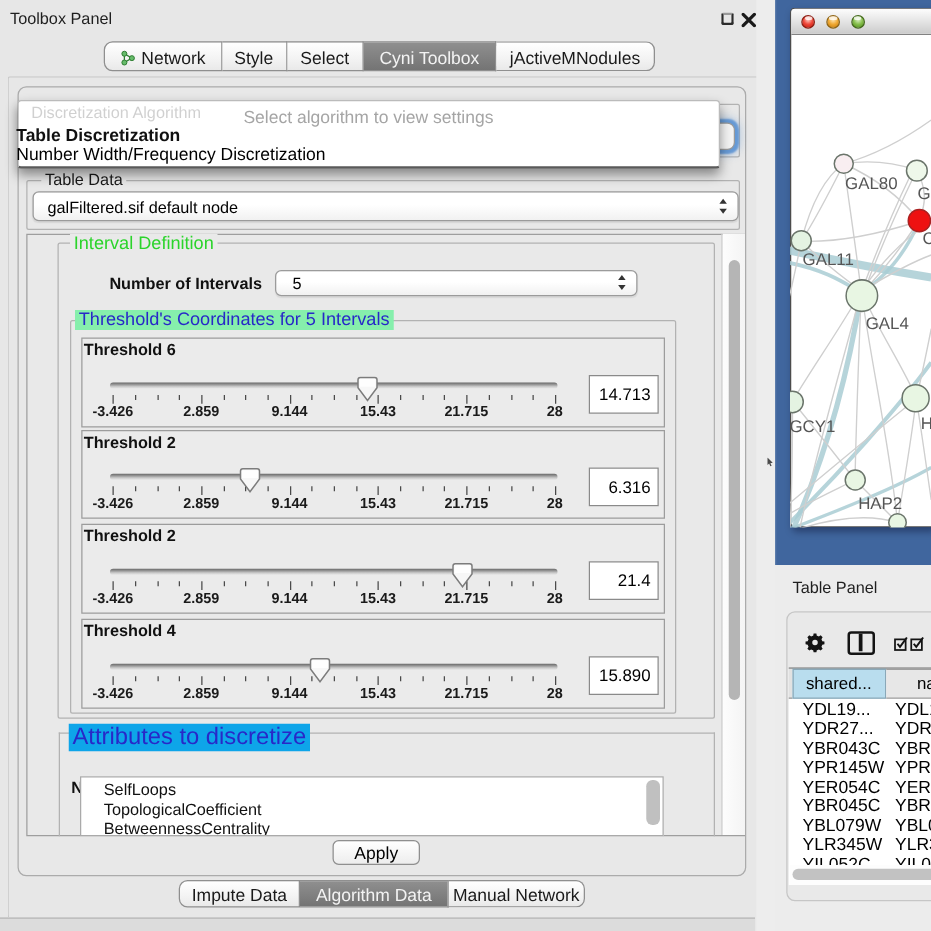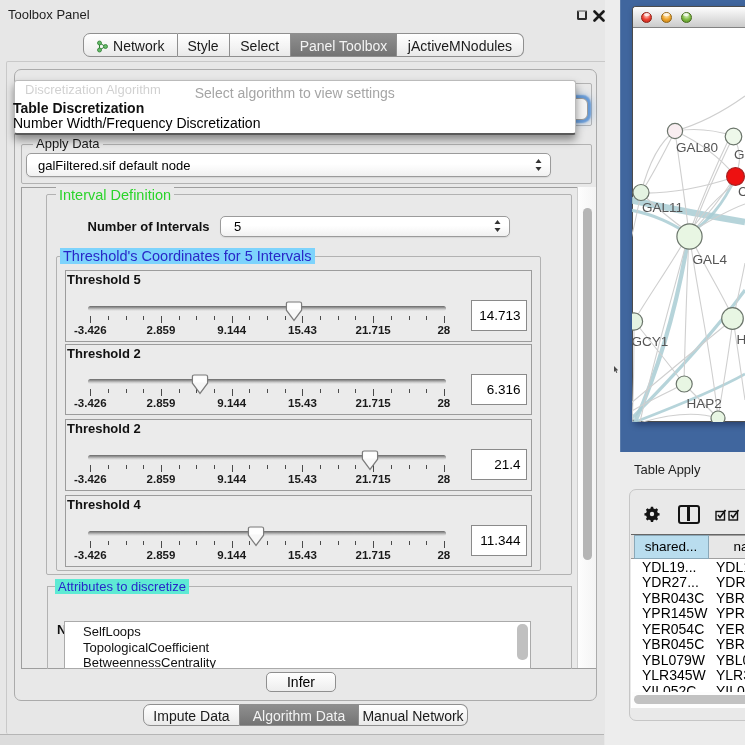--- a/index.html
+++ b/index.html
@@ -28,49 +28,49 @@
   </svg>
 
 <div class="abs seg" style="left:83px;top:33px;width:94.5px;height:24px;border-radius:7px 0 0 7px;padding-top:3.5px;"><svg style="vertical-align:-2px;margin-right:4px" width="13" height="13" viewBox="0 0 13 13">
       <path d="M3.5 3 L9.5 6.5 M3.5 10 L9.5 6.5 M3.5 3 L3.5 10" stroke="#2e7d32" stroke-width="1" fill="none"></path>
       <circle cx="3.5" cy="3" r="2" fill="#66bb6a" stroke="#2e7d32" stroke-width="0.8"></circle>
       <circle cx="3.5" cy="10" r="2" fill="#66bb6a" stroke="#2e7d32" stroke-width="0.8"></circle>
       <circle cx="9.5" cy="6.5" r="2" fill="#66bb6a" stroke="#2e7d32" stroke-width="0.8"></circle>
     </svg>Network</div>
 <div class="abs seg" style="left:177.5px;top:33px;width:52px;height:24px;border-left:none;padding-top:3.5px;">Style</div>
 <div class="abs seg" style="left:229.5px;top:33px;width:61.5px;height:24px;border-left:none;padding-top:3.5px;">Select</div>
-<div class="abs seg segdark" style="left:291px;top:33px;width:106px;height:24px;border-left:none;padding-top:3.5px;">Panel Toolbox</div>
+<div class="abs seg segdark" style="left:291px;top:33px;width:106px;height:24px;border-left:none;padding-top:3.5px;">Cyni Toolbox</div>
 <div class="abs seg" style="left:397px;top:33px;width:127px;height:24px;border-radius:0 7px 7px 0;border-left:none;padding-top:3.5px;">jActiveMNodules</div>
 
 <div class="abs" style="left:14px;top:69px;width:583px;height:632px;background:#e8e8e8;border:1px solid #ababab;border-radius:7px"></div>
 <div class="abs gbox" style="left:21px;top:83px;width:571px;height:43px"></div>
 <div class="abs" style="left:490px;top:97.5px;width:97.5px;height:22px;background:#f4f4f4;border:1px solid #9a9a9a;border-radius:6px;box-shadow:0 0 1.5px 2.5px rgba(80,140,210,0.8),0 0 7px 4px rgba(80,140,210,0.35)"></div>
 <div class="abs gbox" style="left:21px;top:144px;width:571px;height:40px"></div>
-<div class="abs" style="left:33px;top:136px;font-size:13px;color:#1a1a1a;background:#e8e8e8;padding:0 3px">Apply Data</div>
-<div class="abs combo" style="left:26px;top:153px;width:525px;height:24px;padding:4px 0 0 11px">galFiltered.sif default node
+<div class="abs" style="left:33px;top:136px;font-size:13px;color:#1a1a1a;background:#e8e8e8;padding:0 3px">Table Data</div>
+<div class="abs combo" style="left:26px;top:153px;width:565px;height:24px;padding:4px 0 0 11px">galFiltered.sif default node
 <svg class="arrows" viewBox="0 0 9 14">
       <path d="M4.5 1 L7.5 5 L1.5 5 Z" fill="#333"></path>
       <path d="M4.5 13 L7.5 9 L1.5 9 Z" fill="#333"></path>
     </svg></div>
 
 <div class="abs" style="left:21px;top:186.5px;width:575px;height:482px;background:#e9e9e9;border:1px solid #9e9e9e"></div>
 <div class="abs" style="left:576.5px;top:187px;width:19px;height:481px;background:linear-gradient(90deg,#fdfdfd,#f4f4f4);border-left:1px solid #cfcfcf"></div>
 <div class="abs" style="left:583px;top:207.5px;width:8.5px;height:352px;background:#b5b5b5;border-radius:5px"></div>
 <div class="abs gbox" style="left:46px;top:194px;width:526px;height:381px"></div>
 <div class="abs" style="left:56px;top:187.4px;font-size:14.5px;color:#2bd42b;background:#e9e9e9;padding:0 3px">Interval Definition</div>
 <div class="abs btxt" style="left:87.5px;top:218.5px;font-size:13px">Number of Intervals</div>
 <div class="abs combo" style="left:220px;top:215.5px;width:290px;height:21px;padding:2.5px 0 0 13px">5
 <svg class="arrows" viewBox="0 0 9 14">
       <path d="M4.5 1 L7.5 5 L1.5 5 Z" fill="#333"></path>
       <path d="M4.5 13 L7.5 9 L1.5 9 Z" fill="#333"></path>
     </svg></div>
 <div class="abs gbox" style="left:56px;top:256px;width:485px;height:315px"></div>
-<div class="abs" style="left:60px;top:247.5px;font-size:14.5px;color:#2828c8;background:#7dd3fc;padding:0 3px">Threshold's Coordinates for 5 Intervals</div>
+<div class="abs" style="left:60px;top:247.5px;font-size:14.5px;color:#2828c8;background:#86efac;padding:0 3px">Threshold's Coordinates for 5 Intervals</div>
 <div class="abs tpanel" style="left:65.0px;top:270.3px;width:467.0px;height:71.5px"></div>
-<div class="abs btxt" style="left:67px;top:272.3px;font-size:13px">Threshold 5</div>
+<div class="abs btxt" style="left:67px;top:272.3px;font-size:13px">Threshold 6</div>
 <div class="abs track" style="left:88.3px;top:305.8px;width:357.5px"></div>
 <i class="abs tick" style="left:90.3px;top:315.8px;height:7px"></i>
 <i class="abs tick" style="left:108.0px;top:315.8px;height:4px"></i>
 <i class="abs tick" style="left:125.7px;top:315.8px;height:4px"></i>
 <i class="abs tick" style="left:143.3px;top:315.8px;height:4px"></i>
 <i class="abs tick" style="left:161.0px;top:315.8px;height:7px"></i>
 <i class="abs tick" style="left:178.7px;top:315.8px;height:4px"></i>
 <i class="abs tick" style="left:196.4px;top:315.8px;height:4px"></i>
 <i class="abs tick" style="left:214.0px;top:315.8px;height:4px"></i>
 <i class="abs tick" style="left:231.7px;top:315.8px;height:7px"></i>
@@ -194,29 +194,29 @@
 <div class="abs tlab" style="left:60.3px;top:548.5px;width:60px">-3.426</div>
 <div class="abs tlab" style="left:131.0px;top:548.5px;width:60px">2.859</div>
 <div class="abs tlab" style="left:201.7px;top:548.5px;width:60px">9.144</div>
 <div class="abs tlab" style="left:272.4px;top:548.5px;width:60px">15.43</div>
 <div class="abs tlab" style="left:343.1px;top:548.5px;width:60px">21.715</div>
 <div class="abs tlab" style="left:413.8px;top:548.5px;width:60px">28</div>
 <svg class="abs" style="left:247.4px;top:525.5px" width="18" height="21" viewBox="0 0 18 21">
 <path d="M 3.2 1 L 14.8 1 Q 16.6 1 16.6 2.8 L 16.6 9.2 L 9 19.4 L 1.4 9.2 L 1.4 2.8 Q 1.4 1 3.2 1 Z" fill="#f7f7f7" stroke="#7c7c7c" stroke-width="1.2"></path>
 <path d="M 3.4 2.2 L 14.6 2.2 Q 15.4 2.2 15.4 3.2 L 15.4 8.4 L 2.6 8.4 L 2.6 3.2 Q 2.6 2.2 3.4 2.2 Z" fill="#ffffff" opacity="0.85"></path>
 </svg>
-<div class="abs vbox" style="left:470.5px;top:525.0px">11.344</div>
+<div class="abs vbox" style="left:470.5px;top:525.0px">15.890</div>
 <div class="abs" style="left:47px;top:586px;width:525px;height:82.5px;border:1px solid #b2b2b2;border-bottom:none"></div>
-<div class="abs" style="left:55px;top:578.9px;font-size:13px;color:#2828c8;background:#5eead4;padding:0 3px">Attributes to discretize</div>
+<div class="abs" style="left:55px;top:578.9px;font-size:19px;color:#2828c8;background:#0ea5e9;padding:0 3px">Attributes to discretize</div>
 <div class="abs btxt" style="left:57px;top:622px;font-size:13px">Numerical Attributes</div>
 <div class="abs" style="left:63.5px;top:620.5px;width:467px;height:48px;background:#fff;border:1px solid #aaa;overflow:hidden">
     <div style="font-size:13px;color:#111;padding:2.5px 0 0 18.5px;line-height:15.6px">SelfLoops<br>TopologicalCoefficient<br>BetweennessCentrality</div>
     <div style="position:absolute;right:2px;top:2px;width:11px;height:36px;background:#c0c0c0;border-radius:5px"></div>
   </div>
-<div class="abs" style="left:266px;top:672px;width:70px;height:19.5px;background:linear-gradient(180deg,#ffffff,#ededed);border:1px solid #8f8f8f;border-radius:5px;font-size:14px;text-align:center;padding-top:1px">Infer</div>
+<div class="abs" style="left:266px;top:672px;width:70px;height:19.5px;background:linear-gradient(180deg,#ffffff,#ededed);border:1px solid #8f8f8f;border-radius:5px;font-size:14px;text-align:center;padding-top:1px">Apply</div>
 <div class="abs seg" style="left:143px;top:704px;width:97px;height:22px;border-radius:7px 0 0 7px;padding-top:2.5px">Impute Data</div>
 <div class="abs seg segdark" style="left:240px;top:704px;width:119px;height:22px;border-left:none;padding-top:2.5px">Algorithm Data</div>
 <div class="abs seg" style="left:359px;top:704px;width:109px;height:22px;border-radius:0 7px 7px 0;border-left:none;padding-top:2.5px">Manual Network</div>
 
 <div class="abs" style="left:14px;top:80px;width:561.5px;height:54.5px;background:#fff;border:1px solid #bbb;border-bottom:2px solid #5a5a5a;border-radius:3px;box-shadow:0 5px 9px rgba(0,0,0,0.42);z-index:5"></div>
 <div class="abs" style="left:25px;top:81.5px;font-size:13px;color:rgba(40,40,40,0.22);z-index:6">Discretization Algorithm</div>
 <div class="abs" style="left:14px;top:85.4px;width:561.5px;text-align:center;font-size:14px;color:#a5a5a5;z-index:6">Select algorithm to view settings</div>
 <div class="abs btxt" style="left:13px;top:100.3px;font-size:14px;z-index:6">Table Discretization</div>
 <div class="abs" style="left:13px;top:114.6px;font-size:14px;color:#000;z-index:6">Number Width/Frequency Discretization</div>
 <div class="abs" style="left:605px;top:0;width:15px;height:745px;background:#ededed"></div>
@@ -282,21 +282,21 @@
 <text x="102" y="131" font-size="13.5" fill="#555555" font-family="Liberation Sans, sans-serif">G.</text>
 <text x="10" y="184" font-size="13.5" fill="#555555" font-family="Liberation Sans, sans-serif">GAL11</text>
 <text x="106" y="167.5" font-size="13.5" fill="#555555" font-family="Liberation Sans, sans-serif">C</text>
 <text x="60.5" y="235.5" font-size="13.5" fill="#555555" font-family="Liberation Sans, sans-serif">GAL4</text>
 <text x="-0.5" y="317.5" font-size="13.5" fill="#555555" font-family="Liberation Sans, sans-serif">GCY1</text>
 <text x="104.5" y="315.5" font-size="13.5" fill="#555555" font-family="Liberation Sans, sans-serif">H</text>
 <text x="54.5" y="379.5" font-size="13.5" fill="#555555" font-family="Liberation Sans, sans-serif">HAP2</text>
 </svg>
 
 <div class="abs" style="left:620px;top:452px;width:125px;height:293px;background:#ececec"></div>
-<div class="abs" style="left:634px;top:462px;font-size:13px;color:#1f1f1f">Table Apply</div>
+<div class="abs" style="left:634px;top:462px;font-size:13px;color:#1f1f1f">Table Panel</div>
 <div class="abs" style="left:629px;top:489px;width:130px;height:232px;background:#e9e9e9;border:1px solid #c6c6c6;border-radius:7px"></div>
 <svg class="abs" style="left:643.5px;top:505.5px" width="16" height="16" viewBox="0 0 16 16">
 <path d="M8 0.5 L9.6 0.5 L10 2.6 L11.7 3.3 L13.5 2.1 L14.6 3.2 L13.4 5 L14.1 6.7 L16.2 7.1 L16.2 8.7 M8 0.5 Z" fill="none"></path>
 <path fill="#141414" d="M6.9 0.8 h2.2 l0.35 1.75 a5.6 5.6 0 0 1 1.6 0.66 l1.5-0.95 l1.55 1.55 l-0.95 1.5 a5.6 5.6 0 0 1 0.66 1.6 l1.75 0.35 v2.2 l-1.75 0.35 a5.6 5.6 0 0 1-0.66 1.6 l0.95 1.5 l-1.55 1.55 l-1.5-0.95 a5.6 5.6 0 0 1-1.6 0.66 l-0.35 1.75 h-2.2 l-0.35-1.75 a5.6 5.6 0 0 1-1.6-0.66 l-1.5 0.95 l-1.55-1.55 l0.95-1.5 a5.6 5.6 0 0 1-0.66-1.6 l-1.75-0.35 v-2.2 l1.75-0.35 a5.6 5.6 0 0 1 0.66-1.6 l-0.95-1.5 l1.55-1.55 l1.5 0.95 a5.6 5.6 0 0 1 1.6-0.66 Z M8 5.8 a2.2 2.2 0 1 0 0 4.4 a2.2 2.2 0 1 0 0-4.4 Z"></path>
   </svg>
 <div class="abs" style="left:678px;top:504.5px;width:21.5px;height:19px;border:2.6px solid #141414;border-radius:3px"></div>
 <div class="abs" style="left:687.4px;top:507px;width:2.6px;height:14px;background:#141414"></div>
 <svg class="abs" style="left:714.5px;top:508.5px" width="12" height="12" viewBox="0 0 12 12">
 <rect x="1" y="2.5" width="8.5" height="8.5" fill="none" stroke="#141414" stroke-width="1.4"></rect>
 <path d="M3 6 L5 8.5 L10.5 1" fill="none" stroke="#141414" stroke-width="1.6"></path>

